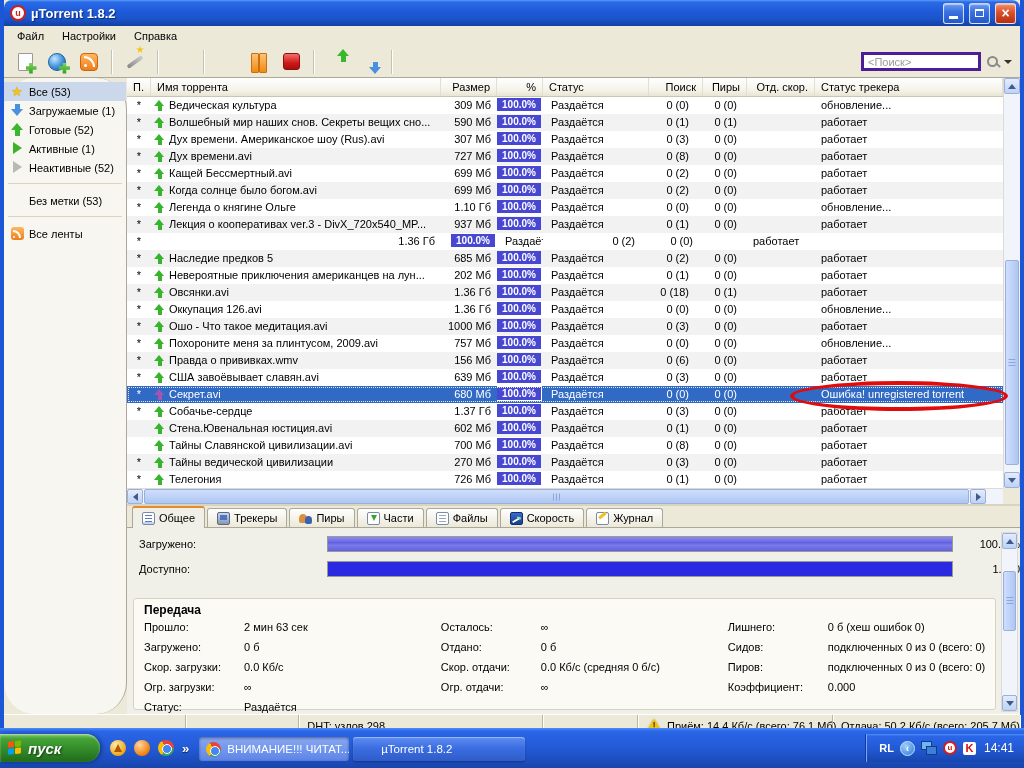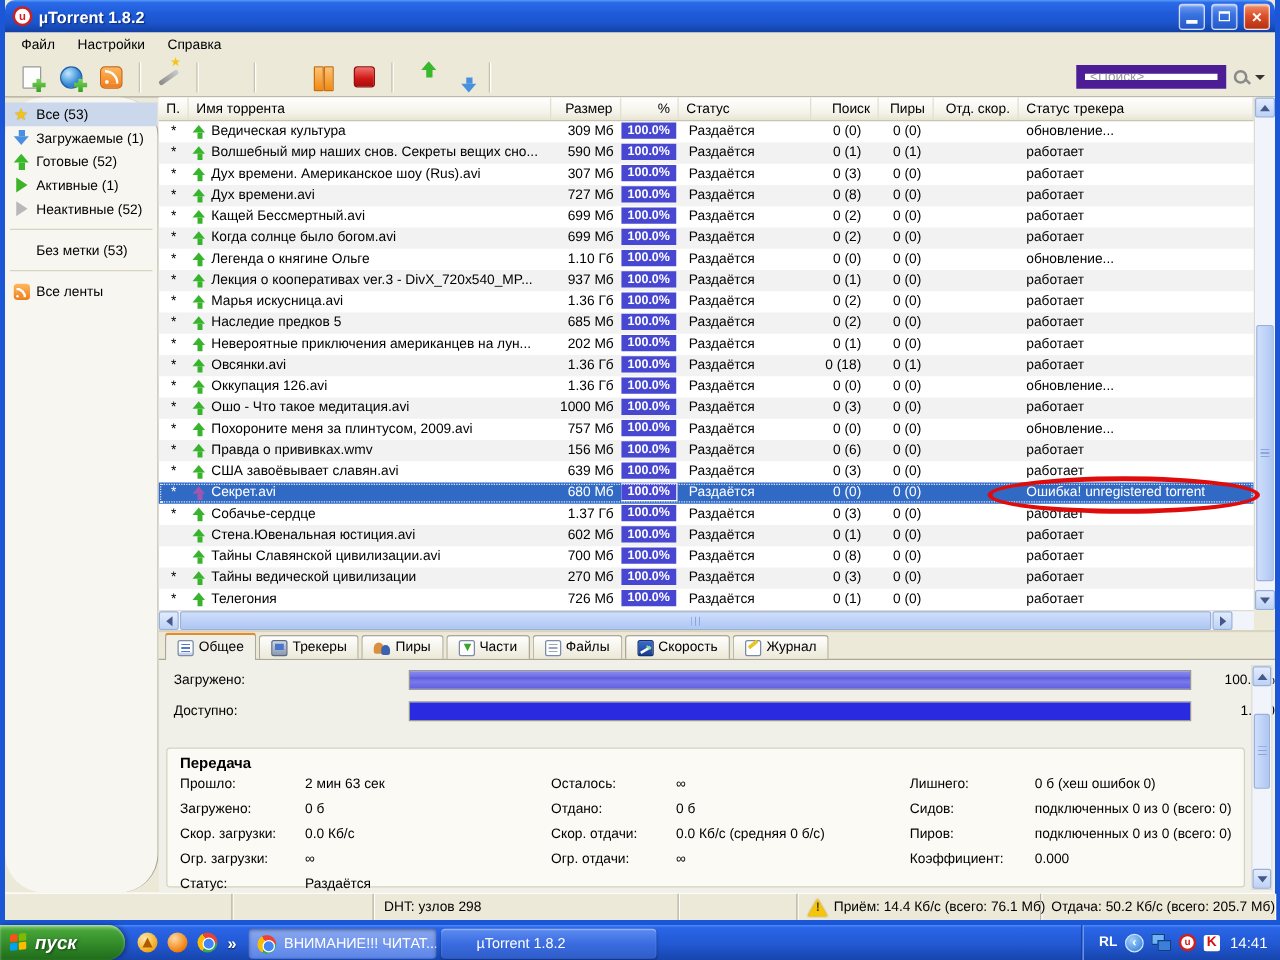--- a/index.html
+++ b/index.html
@@ -46,21 +46,21 @@
   .i-remove { color:#c92a1d; font-size:24px; font-weight:bold; line-height:22px; text-shadow:0 1px 0 #f3b0a8; }
   .i-start { color:#3db32a; font-size:20px; line-height:22px; text-shadow:0 1px 1px #9adf8d; }
   .i-pause { width:16px; height:18px; }
   .i-pause::before, .i-pause::after { content:""; position:absolute; top:0; width:6px; height:18px; border-radius:1px;
     background:linear-gradient(180deg,#ffc277,#f08a12); border:1px solid #c9700c; }
   .i-pause::before { left:0; } .i-pause::after { right:0; }
   .i-stop { width:17px; height:17px; border-radius:3px; background:linear-gradient(180deg,#f0706a,#cf1818 60%,#a80f0f); border:1px solid #930c0c; }
   .i-up, .i-down { font-size:19px; color:#5b84c8; text-shadow:0 1px 1px #b9cdeb; }
   .i-settings { font-size:21px; color:#a8a8a8; line-height:20px; }
   .search-wrap { margin-left:auto; display:flex; align-items:center; gap:6px; }
-  .search-input { width:120px; height:19px; border:7px solid #4c1d95; font-size:11px; padding:0 4px; color:#444; }
+  .search-input { width:120px; height:19px; border:3px solid #4c1d95; font-size:11px; padding:0 4px; color:#444; }
   .search-input::placeholder { color:#9a9a9a; }
   .i-magnifier { width:11px; height:11px; border:2px solid #8a8a8a; border-radius:50%; }
   .i-magnifier::after { content:""; position:absolute; width:6px; height:2px; background:#8a8a8a; transform:rotate(45deg); right:-5px; bottom:-1px; }
   .caret-down { width:0; height:0; border-left:4px solid transparent; border-right:4px solid transparent; border-top:4px solid #333; }
 
   
   .main { flex:1; display:flex; min-height:0; }
   .sidebar { width:123px; background:#f7f6f1; border-right:1px solid #aca899; padding-top:4px;border-radius:31px; }
   .side-item { height:19px; display:flex; align-items:center; gap:5px; padding-left:7px; white-space:nowrap; }
   .side-item.selected { background:#cbd8ec; }
@@ -177,21 +177,21 @@
   
   .statusbar { height:22px; background:#ece9d8; display:flex; align-items:center; border-top:1px solid #fff; }
   .seg { height:100%; display:flex; align-items:center; padding-left:8px; border-right:1px solid #b9b5a2; box-shadow:1px 0 0 #fff; white-space:nowrap; gap:5px; }
   .seg.s1 { width:200px; } .seg.s2 { width:124px; } .seg.s3 { width:268px; } .seg.s4 { width:104px; }
   .seg.s5 { width:195px; } .seg.s6 { flex:1; border-right:none; }
   .warn { position:relative; width:16px; height:14px; flex:none; }
   .warn::before { content:""; position:absolute; left:0; top:0; border-left:8px solid transparent; border-right:8px solid transparent; border-bottom:14px solid #f5c40c; filter:drop-shadow(0 0 1px #b98e00); }
   .warn::after { content:"!"; position:absolute; left:6.5px; top:2px; font-size:10px; font-weight:bold; color:#5a4500; }
 
   
-  .taskbar { position:absolute; left:0; bottom:0; width:1024px; height:28px;
+  .taskbar { position:absolute; left:0; bottom:0; width:1024px; height:40px;
     background:linear-gradient(180deg,#4f8df8 0%,#2a66e8 8%,#2258d2 55%,#1745ad 100%); display:flex; align-items:center; color:#fff; }
   .startbtn { height:28px; width:100px; border-radius:0 14px 14px 0;
     background:linear-gradient(180deg,#7cc567 0%,#44a336 18%,#2e8426 65%,#1f6b1a 100%);
     box-shadow:inset 0 1px 2px rgba(255,255,255,.5), 2px 0 4px rgba(0,0,0,.35);
     display:flex; align-items:center; gap:6px; padding-left:8px; }
   .startbtn .label { font-size:15px; font-weight:bold; font-style:italic; text-shadow:1px 1px 2px #123d0d; }
   .winflag { width:14px; height:14px; display:grid; grid-template-columns:6px 6px; grid-template-rows:6px 6px; gap:1px; transform:skewY(-6deg); }
   .winflag span { border-radius:1px; }
   .wf1 { background:#f65314; } .wf2 { background:#7cbb00; } .wf3 { background:#00a1f1; } .wf4 { background:#ffbb00; }
   .quick { display:flex; align-items:center; gap:8px; padding:0 10px; }
@@ -497,24 +497,20 @@
     <span class="cell c-pct"><span class="badge">100.0%</span></span>
     <span class="cell c-status">Раздаётся</span>
     <span class="cell c-seeds">0 (1)</span>
     <span class="cell c-peers">0 (0)</span>
     <span class="cell c-upspd"></span>
     <span class="cell c-tracker">работает</span>
   </div>
 
   <div class="trow lgrid">
     <span class="cell c-flag">*</span>
-    <span class="cell c-name">
-      <span class="arr i-green"></span>
-      <span>Марья искусница.avi</span>
-    </span>
     <span class="cell c-size">1.36 Гб</span>
     <span class="cell c-pct"><span class="badge">100.0%</span></span>
     <span class="cell c-status">Раздаётся</span>
     <span class="cell c-seeds">0 (2)</span>
     <span class="cell c-peers">0 (0)</span>
     <span class="cell c-upspd"></span>
     <span class="cell c-tracker">работает</span>
   </div>
 
   <div class="trow lgrid">

